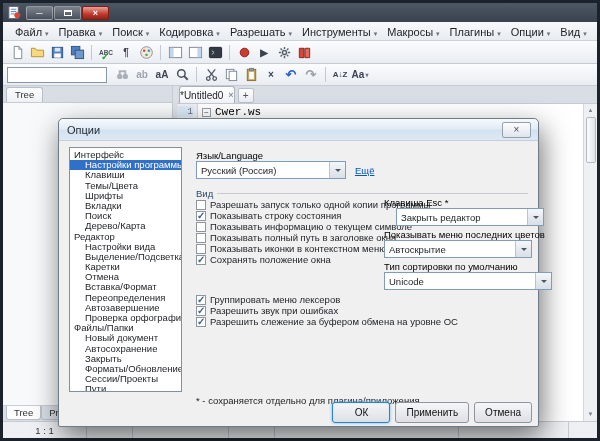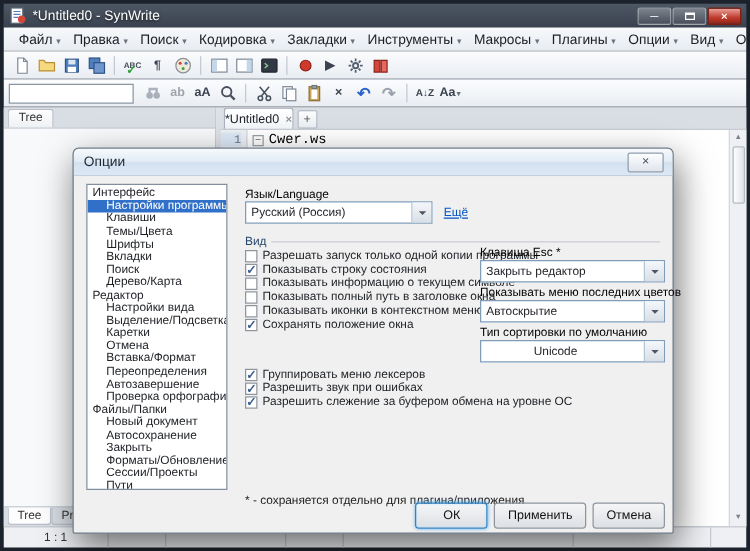--- a/index.html
+++ b/index.html
@@ -122,38 +122,37 @@
 <body>
 
 <div class="app">
 
   <div class="titlebar">
     <svg class="appicon" viewBox="0 0 16 16">
       <rect x="2" y="1.5" width="10" height="13" fill="#fff" stroke="#5a6470"></rect>
       <path d="M4 4.5h6M4 7h6M4 9.5h4" stroke="#4f7fbd" fill="none"></path>
       <circle cx="11" cy="11" r="3.2" fill="#d5473b"></circle>
     </svg>
-    <span class="wtitle">*Untitled0 - SynWrite</span>
     <div class="winbtns">
       <div class="winbtn">─</div>
       <div class="winbtn"><span class="maxglyph"></span></div>
       <div class="winbtn close">×</div>
     </div>
   </div>
 
   <div class="menubar">
     <svg class="menuicon" viewBox="0 0 16 16">
       <path d="M4.5 1.5h5l3 3v10h-8z" fill="#eaf1f9" stroke="#5b80ab"></path>
         <path d="M9.5 1.5v3h3" fill="none" stroke="#5b80ab"></path>
     </svg>
     <div class="menuitem">Файл</div>
     <div class="menuitem">Правка</div>
     <div class="menuitem">Поиск</div>
     <div class="menuitem">Кодировка</div>
-    <div class="menuitem">Закладки</div>
+    <div class="menuitem">Разрешать</div>
     <div class="menuitem">Инструменты</div>
     <div class="menuitem">Макросы</div>
     <div class="menuitem">Плагины</div>
     <div class="menuitem">Опции</div>
     <div class="menuitem">Вид</div>
     <div class="menuitem">Окна</div>
 
     <div class="menuspacer"></div>
 
   </div>
@@ -407,31 +406,31 @@
         <span class="cb checked"></span>
         <span class="cbl">Разрешить звук при ошибках</span>
       </label>
       <label class="cbrow">
         <span class="cb checked"></span>
         <span class="cbl">Разрешить слежение за буфером обмена на уровне ОС</span>
       </label>
     </div>
 
     <div class="dlabel" style="left:325px;top:78px;">Клавиша Esc *</div>
-    <div class="combo" style="left:325px;top:89px;width:148px;">
+    <div class="combo" style="left:337px;top:89px;width:148px;">
       <span class="comboval">Закрыть редактор</span>
       <span class="combobtn"></span>
     </div>
     <div class="dlabel" style="left:325px;top:110px;">Показывать меню последних цветов</div>
     <div class="combo" style="left:325px;top:121px;width:148px;">
       <span class="comboval">Автоскрытие</span>
       <span class="combobtn"></span>
     </div>
     <div class="dlabel" style="left:325px;top:142px;">Тип сортировки по умолчанию</div>
-    <div class="combo" style="left:325px;top:153px;width:148px;padding-left:38px;">
+    <div class="combo" style="left:325px;top:153px;width:168px;">
       <span class="comboval">Unicode</span>
       <span class="combobtn"></span>
     </div>
 
     <div class="footnote">* - сохраняется отдельно для плагина/приложения</div>
     <div class="dlgbtns">
       <button class="btn default">ОК</button>
       <button class="btn">Применить</button>
       <button class="btn small">Отмена</button>
     </div>

